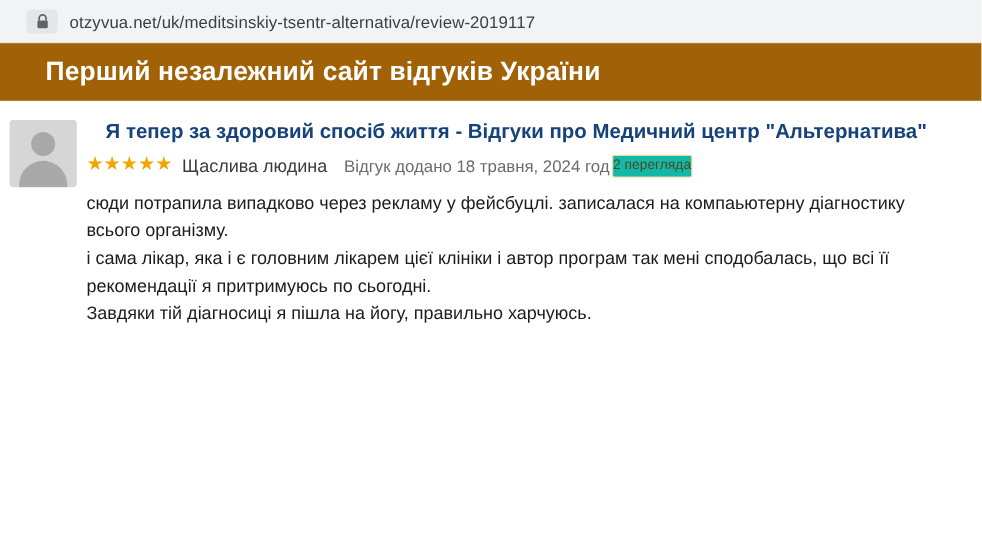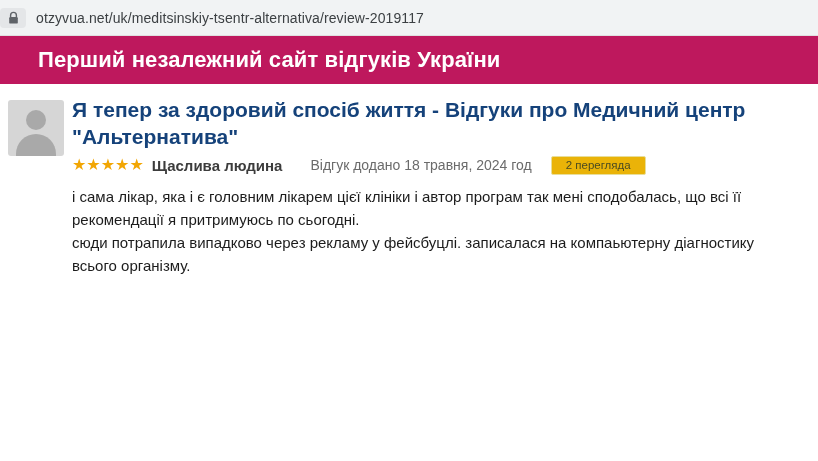--- a/index.html
+++ b/index.html
@@ -13,21 +13,21 @@
     font-family: "Liberation Sans", sans-serif;
     overflow: hidden;
   }
 
   
   .urlbar {
     height: 36px;
     background: #f1f3f4;
     display: flex;
     align-items: center;
-    padding: 0 0;
+    padding: 0 22px;
     box-sizing: border-box;
     border-bottom: 1px solid #e0e0e0;
   }
   .url-lock {
     width: 26px;
     height: 20px;
     border-radius: 4px;
     background: #e4e6e8;
     display: flex;
     align-items: center;
@@ -40,21 +40,21 @@
     font-size: 14px;
     color: #3c4043;
     letter-spacing: 0.1px;
     white-space: nowrap;
     overflow: hidden;
     text-overflow: ellipsis;
   }
 
   
   .site-banner {
-    background: #be185d;
+    background: #a16207;
     height: 48px;
     display: flex;
     align-items: center;
     padding: 0 0 0 38px;
     box-sizing: border-box;
   }
   .site-banner-title {
     color: #ffffff;
     font-size: 22px;
     font-weight: bold;
@@ -92,25 +92,25 @@
     height: 22px;
     border-radius: 20px 20px 0 0;
     background: #a9a9a9;
     left: 8px;
     top: 34px;
   }
 
   .review-main { flex: 1 1 auto; min-width: 0; }
 
   .review-title {
-    font-size: 21px;
+    font-size: 17px;
     line-height: 27px;
     font-weight: bold;
     color: #15427a;
-    margin: 0 0 6px 0;
+    margin: 0 0 6px 16px;
   }
   .review-title a {
     color: #15427a;
     text-decoration: none;
   }
 
   .meta-row {
     display: flex;
     align-items: center;
     flex-wrap: wrap;
@@ -118,36 +118,36 @@
   }
   .stars {
     color: #f2a603;
     font-size: 16px;
     letter-spacing: 0px;
     margin-right: 8px;
     line-height: 1;
   }
   .author {
     font-size: 15px;
-    font-weight: bold;
+    font-weight: normal;
     color: #3c3c3c;
-    margin-right: 28px;
+    margin-right: 14px;
   }
   .posted {
     font-size: 14px;
     color: #6b6b6b;
-    margin-right: 19px;
+    margin-right: 2px;
     text-align: center;
   }
   .views-badge {
-    background: #eab308;
+    background: #14b8a6;
     color: #4a4a22;
     border: 1px solid #e8de9a;
     font-size: 11.5px;
-    padding: 2px 14px;
+    padding: 2px 0;
     border-radius: 2px;
     line-height: 1.1;
   }
 
   .review-body {
     font-size: 15px;
     line-height: 23px;
     color: #1c1c1c;
     padding-right: 6px;
   }
@@ -186,19 +186,20 @@
     </h1>
 
     <div class="meta-row">
       <span class="stars">★★★★★</span>
       <span class="author">Щаслива людина</span>
       <span class="posted">Відгук додано 18 травня, 2024 год</span>
       <span class="views-badge">2 перегляда</span>
     </div>
 
     <div class="review-body">
+      <p>сюди потрапила випадково через рекламу у фейсбуцлі. записалася на компаьютерну діагностику всього організму.</p>
       <p>і сама лікар, яка і є головним лікарем цієї клініки і автор програм так мені сподобалась, що всі її рекомендації я притримуюсь по сьогодні.</p>
-      <p>сюди потрапила випадково через рекламу у фейсбуцлі. записалася на компаьютерну діагностику всього організму.</p>
+      <p>Завдяки тій діагносиці я пішла на йогу, правильно харчуюсь.</p>
       <div class="spacer"></div>
     </div>
 
   </div>
 </div>
 
 </body></html>

